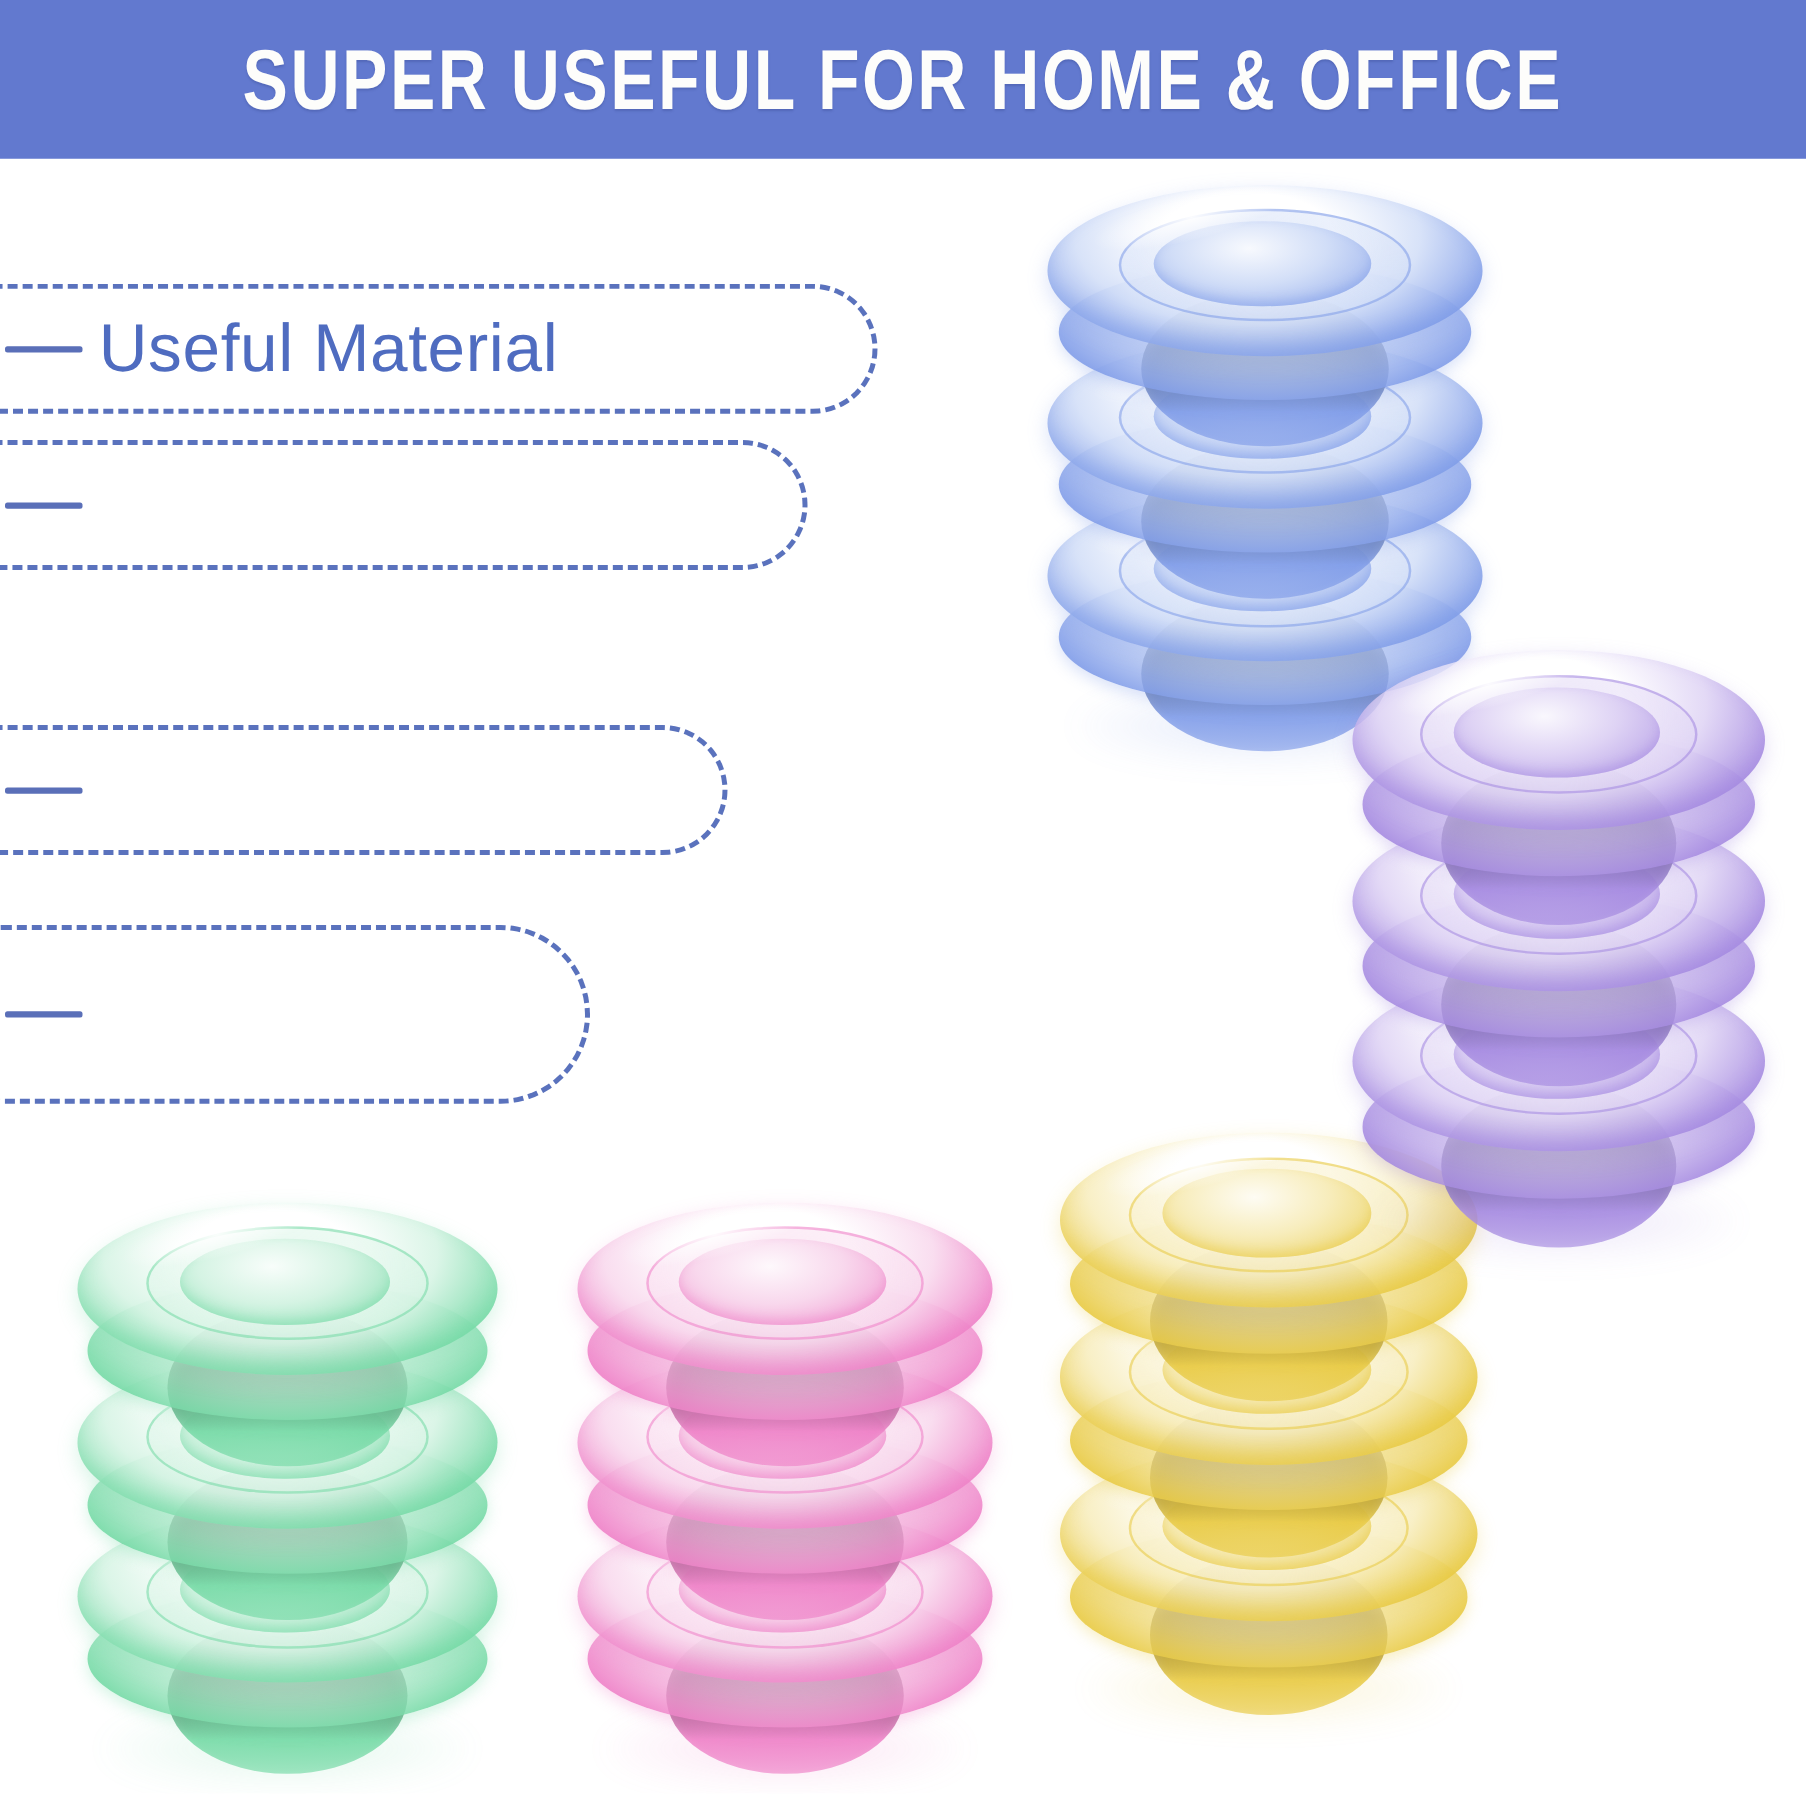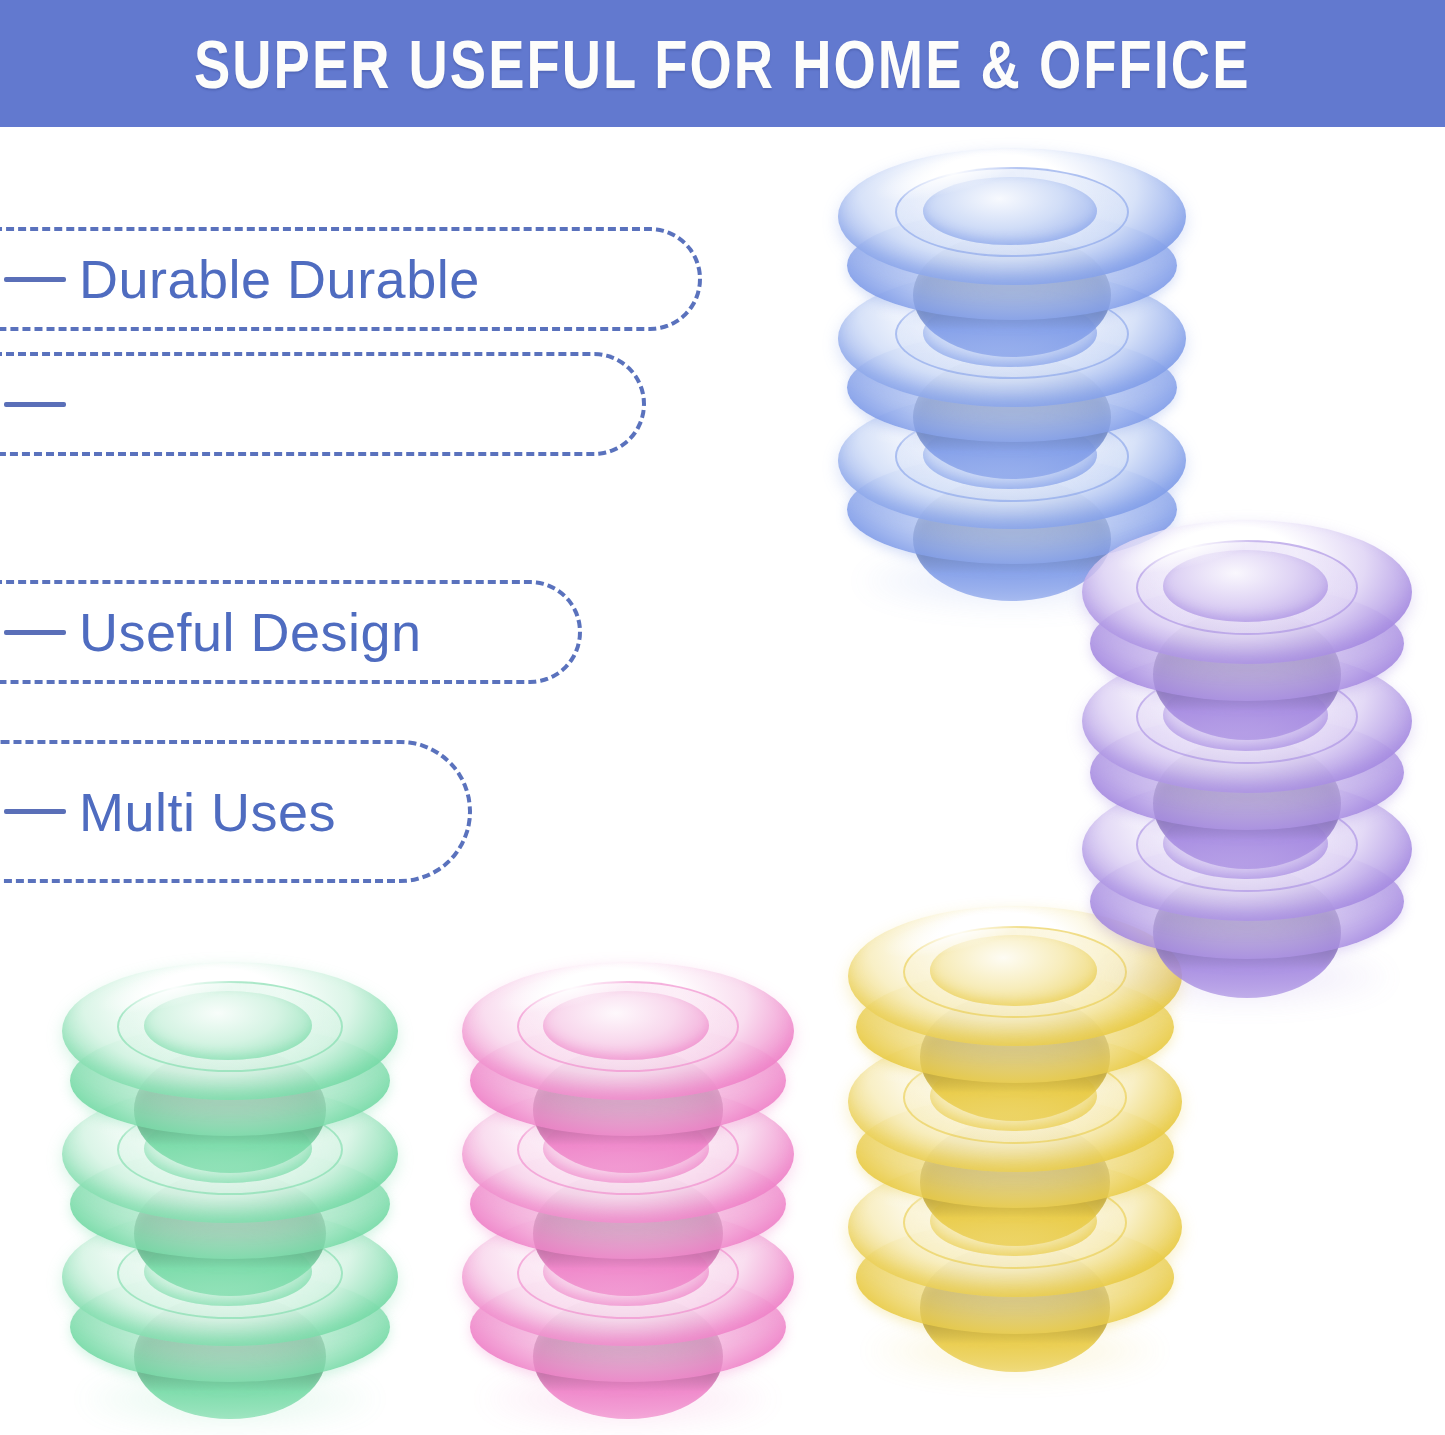--- a/index.html
+++ b/index.html
@@ -105,35 +105,33 @@
 <div id="stage">
 
   <div class="banner">
     <div class="banner-title">SUPER USEFUL FOR HOME &amp; OFFICE</div>
   </div>
 
   <div class="features">
 
     <div class="pill" id="pill-0">
       <span class="dash"></span>
-      <span class="plabel">Durable Durable</span>
+      <span class="plabel">Useful Material</span>
     </div>
 
     <div class="pill" id="pill-1">
       <span class="dash"></span>
     </div>
 
     <div class="pill" id="pill-2">
       <span class="dash"></span>
-      <span class="plabel">Useful Design</span>
     </div>
 
     <div class="pill" id="pill-3">
       <span class="dash"></span>
-      <span class="plabel">Multi Uses</span>
     </div>
 
   </div>
 
   <div id="products">
       <div class="stack" style="left: 838px; top: 148px; width: 348px; height: 448px; z-index: 3;">
         <div class="shadow" style="background: radial-gradient(rgba(125, 154, 232, 0.55) 0%, rgba(125, 154, 232, 0.18) 55%, rgba(255, 255, 255, 0) 78%);"></div>
         <div class="puck" style="top: 244.204px; height: 252.637px; z-index: 1;">
           <div class="neck" style="left: 74.82px; top: 84.7168px; width: 198.36px; height: 124.544px; background: linear-gradient(rgba(77, 91, 116, 0.92) 0%, rgba(77, 91, 116, 0.98) 38%, rgba(125, 154, 232, 0.88) 78%, rgba(125, 154, 232, 0.65) 100%); box-shadow: rgba(255, 255, 255, 0.28) 0px 6px 10px inset;"></div>
           <div class="cap" style="left: 8.7px; top: 62.8544px; width: 330.6px; height: 109.312px; background: radial-gradient(at 50% 18%, rgba(255, 255, 255, 0.92) 0%, rgba(207, 220, 247, 0.7) 46%, rgba(125, 154, 232, 0.88) 78%, rgba(125, 154, 232, 0.55) 100%); box-shadow: rgba(125, 154, 232, 0.3) 0px 4px 12px;"></div>

